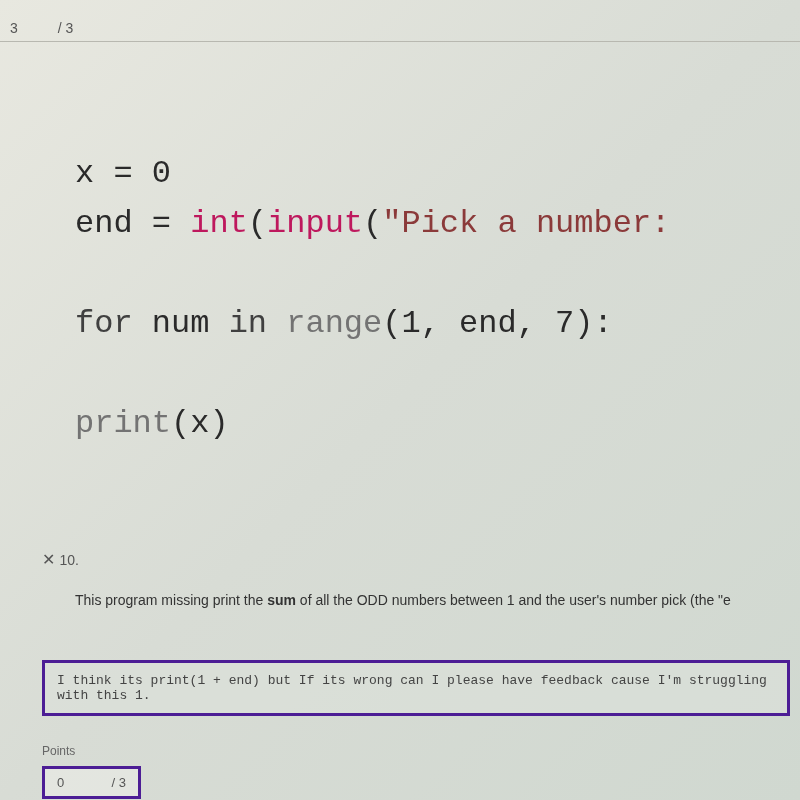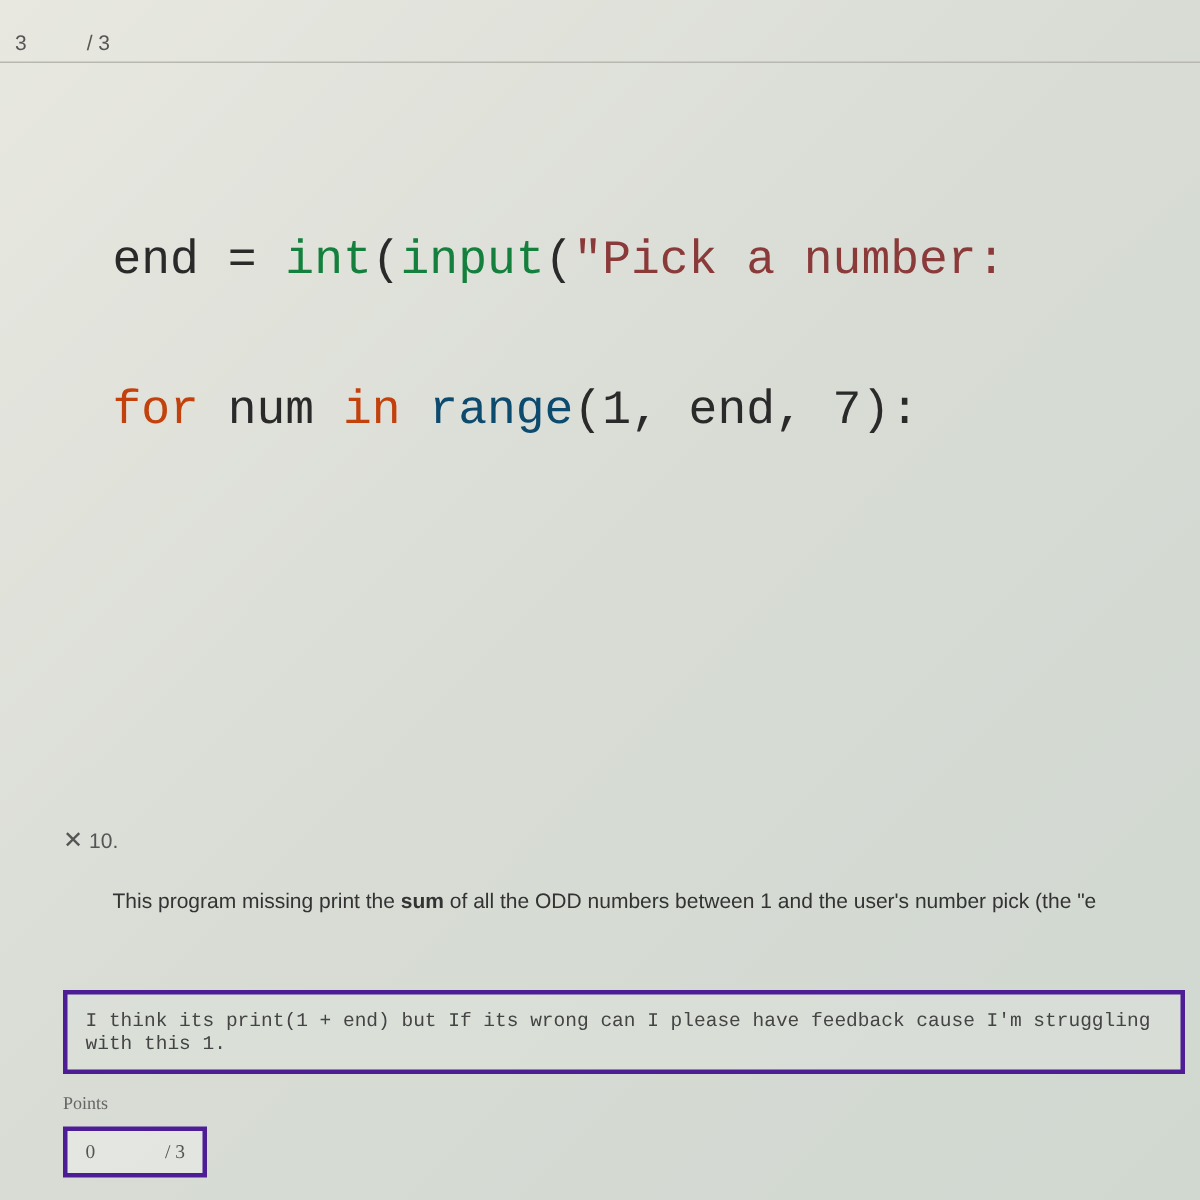--- a/index.html
+++ b/index.html
@@ -38,24 +38,24 @@
       font-family: 'Courier New', Consolas, monospace;
       font-size: 32px;
       line-height: 1.5;
       font-weight: 500;
     }
     .code-line {
       white-space: pre;
       margin-bottom: 2px;
     }
     .kw-black { color: #2a2a2a; }
-    .kw-green { color: #15803d; }
-    .kw-orange { color: #c2410c; }
+    .kw-green { color: #be185d; }
+    .kw-orange { color: #404040; }
     .kw-red { color: #b94545; }
-    .kw-blue { color: #0c4a6e; }
+    .kw-blue { color: #737373; }
     .kw-darkred { color: #8b3a3a; }
     .question-marker {
       position: absolute;
       top: 550px;
       left: 42px;
       font-size: 14px;
       color: #555;
       display: flex;
       align-items: center;
       gap: 4px;
@@ -84,25 +84,24 @@
       background: rgba(220, 225, 218, 0.6);
       border: 3px solid #4c1d95;
       padding: 10px 12px;
       font-family: 'Courier New', Consolas, monospace;
       font-size: 13px;
       color: #444;
       min-height: 40px;
     }
     .points-footer {
       position: absolute;
-      top: 728px;
+      top: 744px;
       left: 42px;
       font-size: 12px;
       color: #666;
-      font-family: Liberation Serif, serif;
     }
     .points-footer-label {
       margin-bottom: 8px;
     }
     .points-footer-values {
       border: 3px solid #4c1d95;
       display: inline-block;
       padding: 6px 12px;
       background: rgba(240, 240, 235, 0.5);
       font-size: 13px;
@@ -115,24 +114,26 @@
   </style>
 </head>
 <body>
 
 <div class="points-header">
   <span class="score">3</span>
   <span class="score">/ 3</span>
 </div>
 
 <div class="code-block">
+  <div class="code-line"><span class="kw-black">x </span><span class="kw-black">= </span><span class="kw-black">0</span></div>
   <div class="code-line"><span class="kw-black">end </span><span class="kw-black">= </span><span class="kw-green">int</span><span class="kw-black">(</span><span class="kw-green">input</span><span class="kw-black">(</span><span class="kw-darkred">"Pick a number:</span></div>
   <div class="code-line">&nbsp;</div>
   <div class="code-line"><span class="kw-orange">for</span><span class="kw-black"> num </span><span class="kw-orange">in</span><span class="kw-blue"> range</span><span class="kw-black">(1, end, 7):</span></div>
   <div class="code-line">&nbsp;</div>
+  <div class="code-line"><span class="kw-blue">print</span><span class="kw-black">(</span><span class="kw-black">x</span><span class="kw-black">)</span></div>
 </div>
 
 <div class="question-marker">
   <span class="x-icon">✕</span>
   <span>10.</span>
 </div>
 
 <div class="question-text">
   <span>This program missing print the </span><span class="sum-bold">sum</span><span> of all the ODD numbers between 1 and the user's number pick (the "e</span><br>
 </div>

